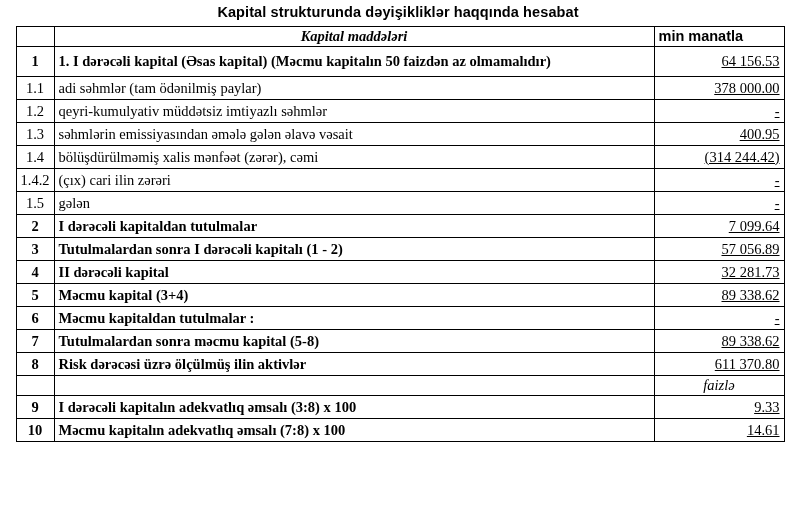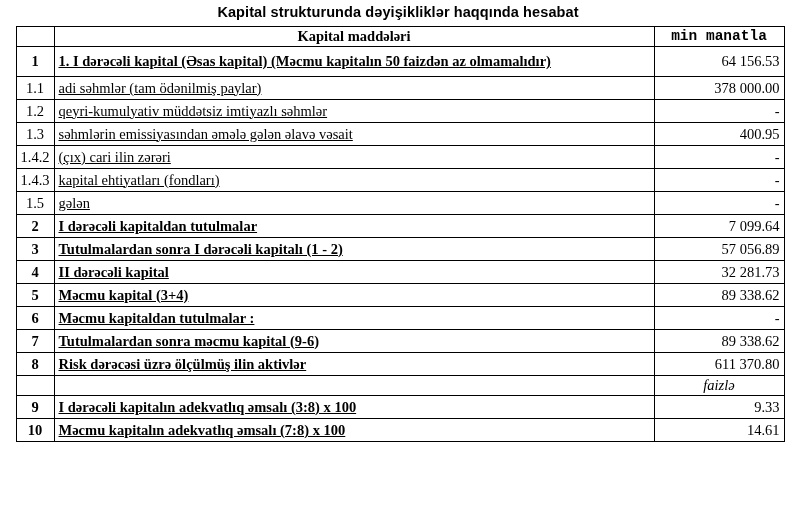--- a/index.html
+++ b/index.html
@@ -49,44 +49,45 @@
   .hdr-blank {
     border-top: 1px solid #000;
     border-left: 1px solid #000;
     border-bottom: 1px solid #000;
     border-right: 1px solid #000;
   }
   .hdr-center {
     text-align: center;
     font-family: "Liberation Serif", serif;
     font-size: 14.5px;
+    font-style: italic;
   }
   .hdr-right {
-    text-align: center;
+    text-align: left;
     font-weight: bold;
-    font-family: Liberation Mono, monospace;
+    font-family: Liberation Sans, sans-serif;
     font-size: 14.5px;
     padding-right: 5px;
   }
   td.num {
     text-align: center;
     font-family: "Liberation Serif", serif;
     font-size: 14.5px;
   }
   td.num.bold { font-weight: bold; }
   td.item {
     text-align: left;
     padding-left: 6px;
-    text-decoration: underline;
   }
   td.item.bold { font-weight: bold; }
   td.val {
     text-align: right;
     padding-right: 5px;
     white-space: nowrap;
+    text-decoration: underline;
   }
   tr.tall td { height: 30px; }
   tr.std td { height: 23px; }
   td.unit-row {
     text-align: center;
     font-style: italic;
     padding-right: 5px;
     height: 19px;
   }
 </style>
@@ -125,27 +126,27 @@
           <td class="num">1.2</td>
           <td class="item">qeyri-kumulyativ müddətsiz imtiyazlı səhmlər</td>
           <td class="val">-</td>
         </tr>
         <tr class="std">
           <td class="num">1.3</td>
           <td class="item">səhmlərin emissiyasından əmələ gələn  əlavə vəsait</td>
           <td class="val">400.95</td>
         </tr>
         <tr class="std">
+          <td class="num">1.4</td>
+          <td class="item">bölüşdürülməmiş xalis mənfəət (zərər), cəmi</td>
+          <td class="val">(314 244.42)</td>
+        </tr>
+        <tr class="std">
           <td class="num">1.4.2</td>
           <td class="item">(çıx) cari ilin zərəri</td>
-          <td class="val">-</td>
-        </tr>
-        <tr class="std">
-          <td class="num">1.4.3</td>
-          <td class="item">kapital ehtiyatları (fondları)</td>
           <td class="val">-</td>
         </tr>
         <tr class="std">
           <td class="num">1.5</td>
           <td class="item">gələn</td>
           <td class="val">-</td>
         </tr>
         <tr class="std">
           <td class="num bold">2</td>
           <td class="item bold">I dərəcəli kapitaldan  tutulmalar</td>
@@ -166,21 +167,21 @@
           <td class="item bold">Məcmu kapital (3+4)</td>
           <td class="val">89 338.62</td>
         </tr>
         <tr class="std">
           <td class="num bold">6</td>
           <td class="item bold">Məcmu kapitaldan tutulmalar :</td>
           <td class="val">-</td>
         </tr>
         <tr class="std">
           <td class="num bold">7</td>
-          <td class="item bold">Tutulmalardan sonra məcmu kapital (9-6)</td>
+          <td class="item bold">Tutulmalardan sonra məcmu kapital (5-8)</td>
           <td class="val">89 338.62</td>
         </tr>
         <tr class="std">
           <td class="num bold">8</td>
           <td class="item bold">Risk dərəcəsi üzrə ölçülmüş  ilin aktivlər</td>
           <td class="val">611 370.80</td>
         </tr>
         <tr>
           <td class="num" style="height: 19px;"></td>
           <td class="unit-row" style="border-top: 1px solid rgb(0, 0, 0); border-right: none; border-bottom: 1px solid rgb(0, 0, 0); border-left: none; border-image: initial;"></td>

